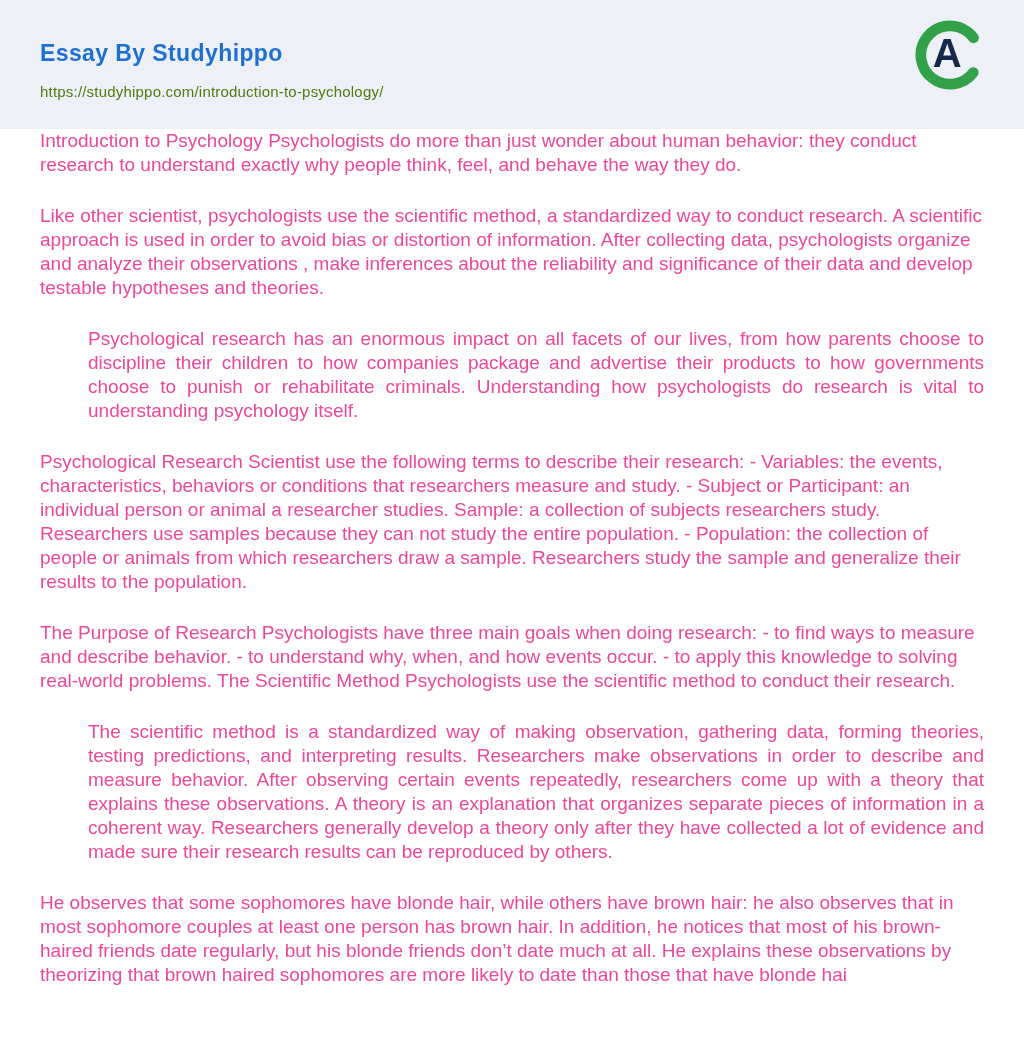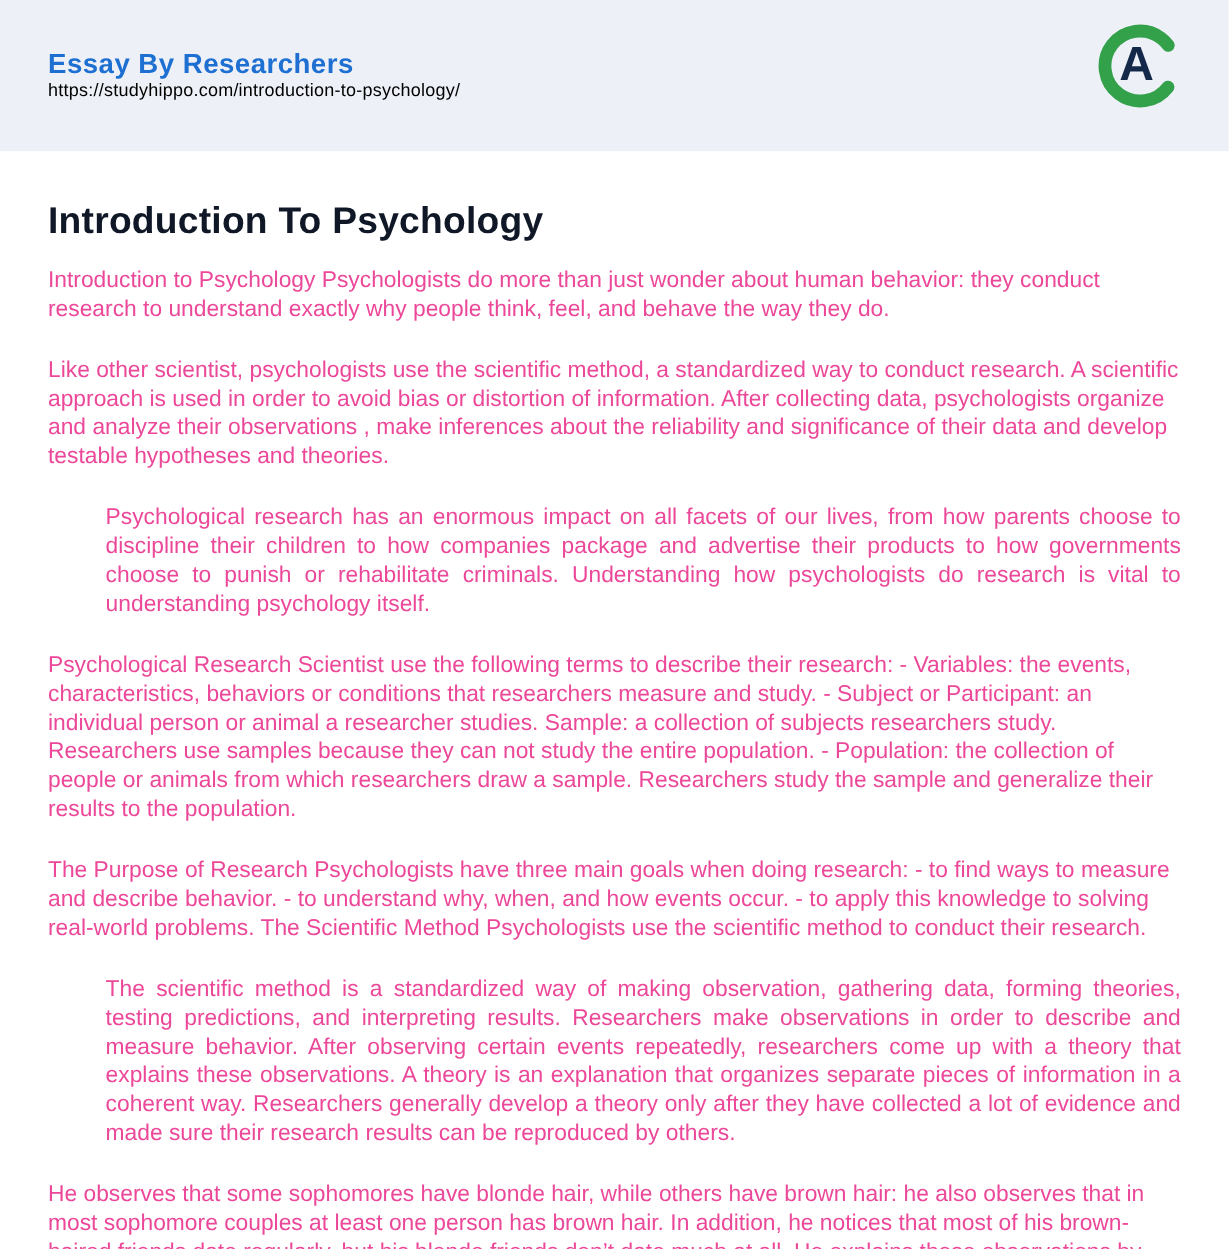--- a/index.html
+++ b/index.html
@@ -21,21 +21,22 @@
     min-height: 126px;
   }
   .brand {
     color: #1e6fd2;
     font-size: 23px;
     font-weight: 700;
     letter-spacing: 0.4px;
   }
   .url {
     display: inline-block;
-    color: #000000;
+    margin-top: 16px;
+    color: #4d7c0f;
     font-size: 15px;
     text-decoration: none;
     letter-spacing: 0.2px;
   }
   .logo {
     position: absolute;
     top: 20px;
     right: 39px;
     width: 70px;
     height: 70px;
@@ -70,37 +71,36 @@
     font-size: 19px;
     line-height: 24px;
   }
   p.justify { text-align: justify; margin-left: 48px; }
 </style>
 </head>
 <body>
 
 <div class="header">
   <div>
-    <div class="brand">Essay By Researchers</div>
+    <div class="brand">Essay By Studyhippo</div>
     <a class="url" href="#">https://studyhippo.com/introduction-to-psychology/</a>
   </div>
   <div class="logo">
     <span>
       <svg viewBox="0 0 72 72" width="70" height="70" aria-hidden="true">
         <g transform="rotate(37 36 36)">
           <circle cx="36" cy="36" r="30" fill="none" stroke="#33a04a" stroke-width="11" stroke-linecap="round" stroke-dasharray="150 38.5"></circle>
         </g>
       </svg>
     </span>
     <span class="logo-letter">A</span>
   </div>
 </div>
 
 <main>
-  <h1>Introduction To Psychology</h1>
   <p>Introduction to Psychology Psychologists do more than just wonder about human behavior: they conduct research to understand exactly why people think, feel, and behave the way they do.</p>
   <p>Like other scientist, psychologists use the scientific method, a standardized way to conduct research. A scientific approach is used in order to avoid bias or distortion of information. After collecting data, psychologists organize and analyze their observations , make inferences about the reliability and significance of their data and develop testable hypotheses and theories.</p>
   <p class="justify">Psychological research has an enormous impact on all facets of our lives, from how parents choose to discipline their children to how companies package and advertise their products to how governments choose to punish or rehabilitate criminals. Understanding how psychologists do research is vital to understanding psychology itself.</p>
   <p>Psychological Research Scientist use the following terms to describe their research: - Variables: the events, characteristics, behaviors or conditions that researchers measure and study. - Subject or Participant: an individual person or animal a researcher studies. Sample: a collection of subjects researchers study. Researchers use samples because they can not study the entire population. - Population: the collection of people or animals from which researchers draw a sample. Researchers study the sample and generalize their results to the population.</p>
   <p>The Purpose of Research Psychologists have three main goals when doing research: - to find ways to measure and describe behavior. - to understand why, when, and how events occur. - to apply this knowledge to solving real-world problems. The Scientific Method Psychologists use the scientific method to conduct their research.</p>
   <p class="justify">The scientific method is a standardized way of making observation, gathering data, forming theories, testing predictions, and interpreting results. Researchers make observations in order to describe and measure behavior. After observing certain events repeatedly, researchers come up with a theory that explains these observations. A theory is an explanation that organizes separate pieces of information in a coherent way. Researchers generally develop a theory only after they have collected a lot of evidence and made sure their research results can be reproduced by others.</p>
   <p>He observes that some sophomores have blonde hair, while others have brown hair: he also observes that in most sophomore couples at least one person has brown hair. In addition, he notices that most of his brown-haired friends date regularly, but his blonde friends don’t date much at all. He explains these observations by theorizing that brown haired sophomores are more likely to date than those that have blonde hai</p>
 </main>
 
 </body></html>

